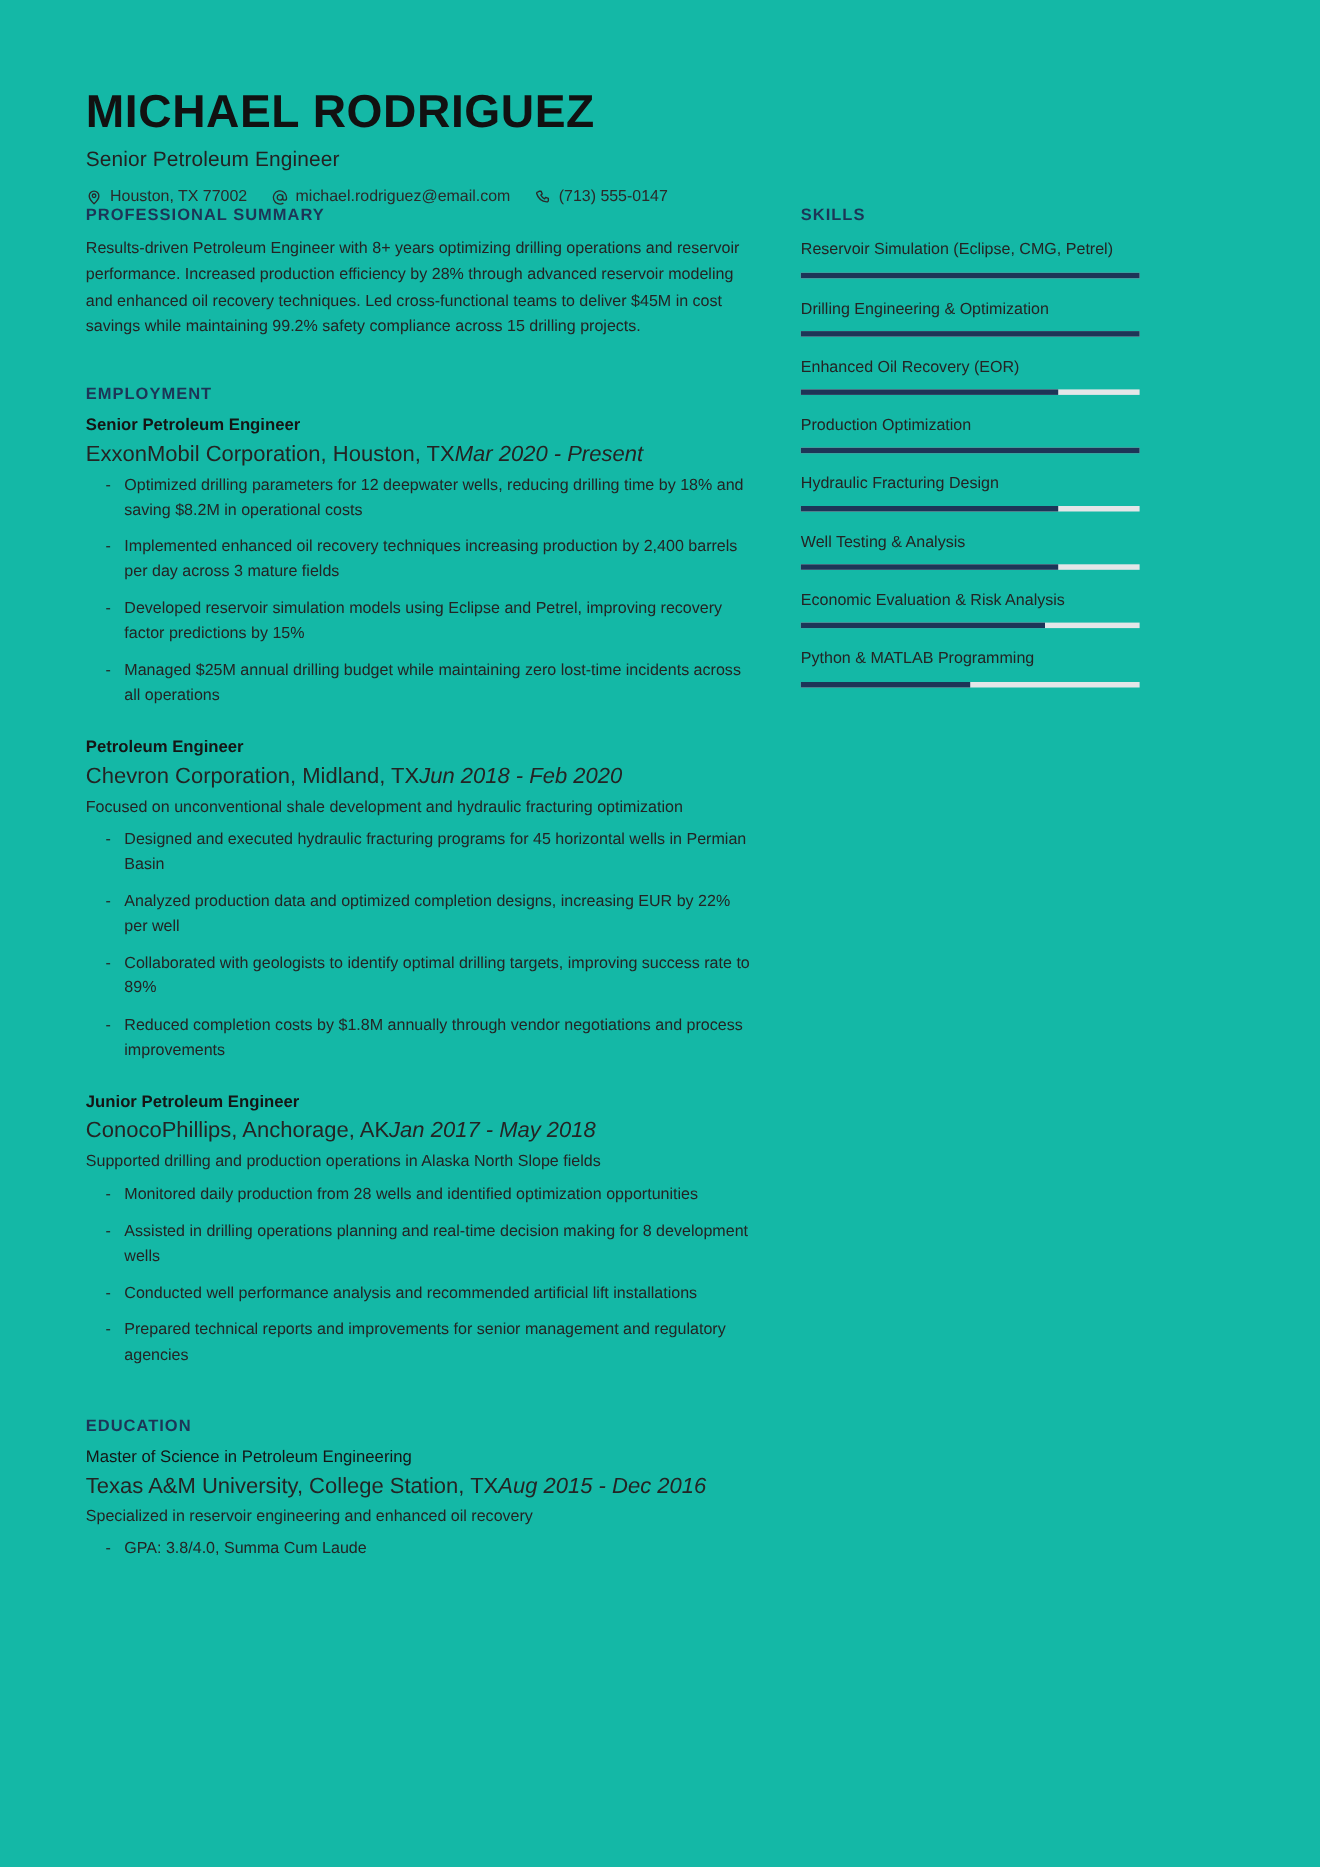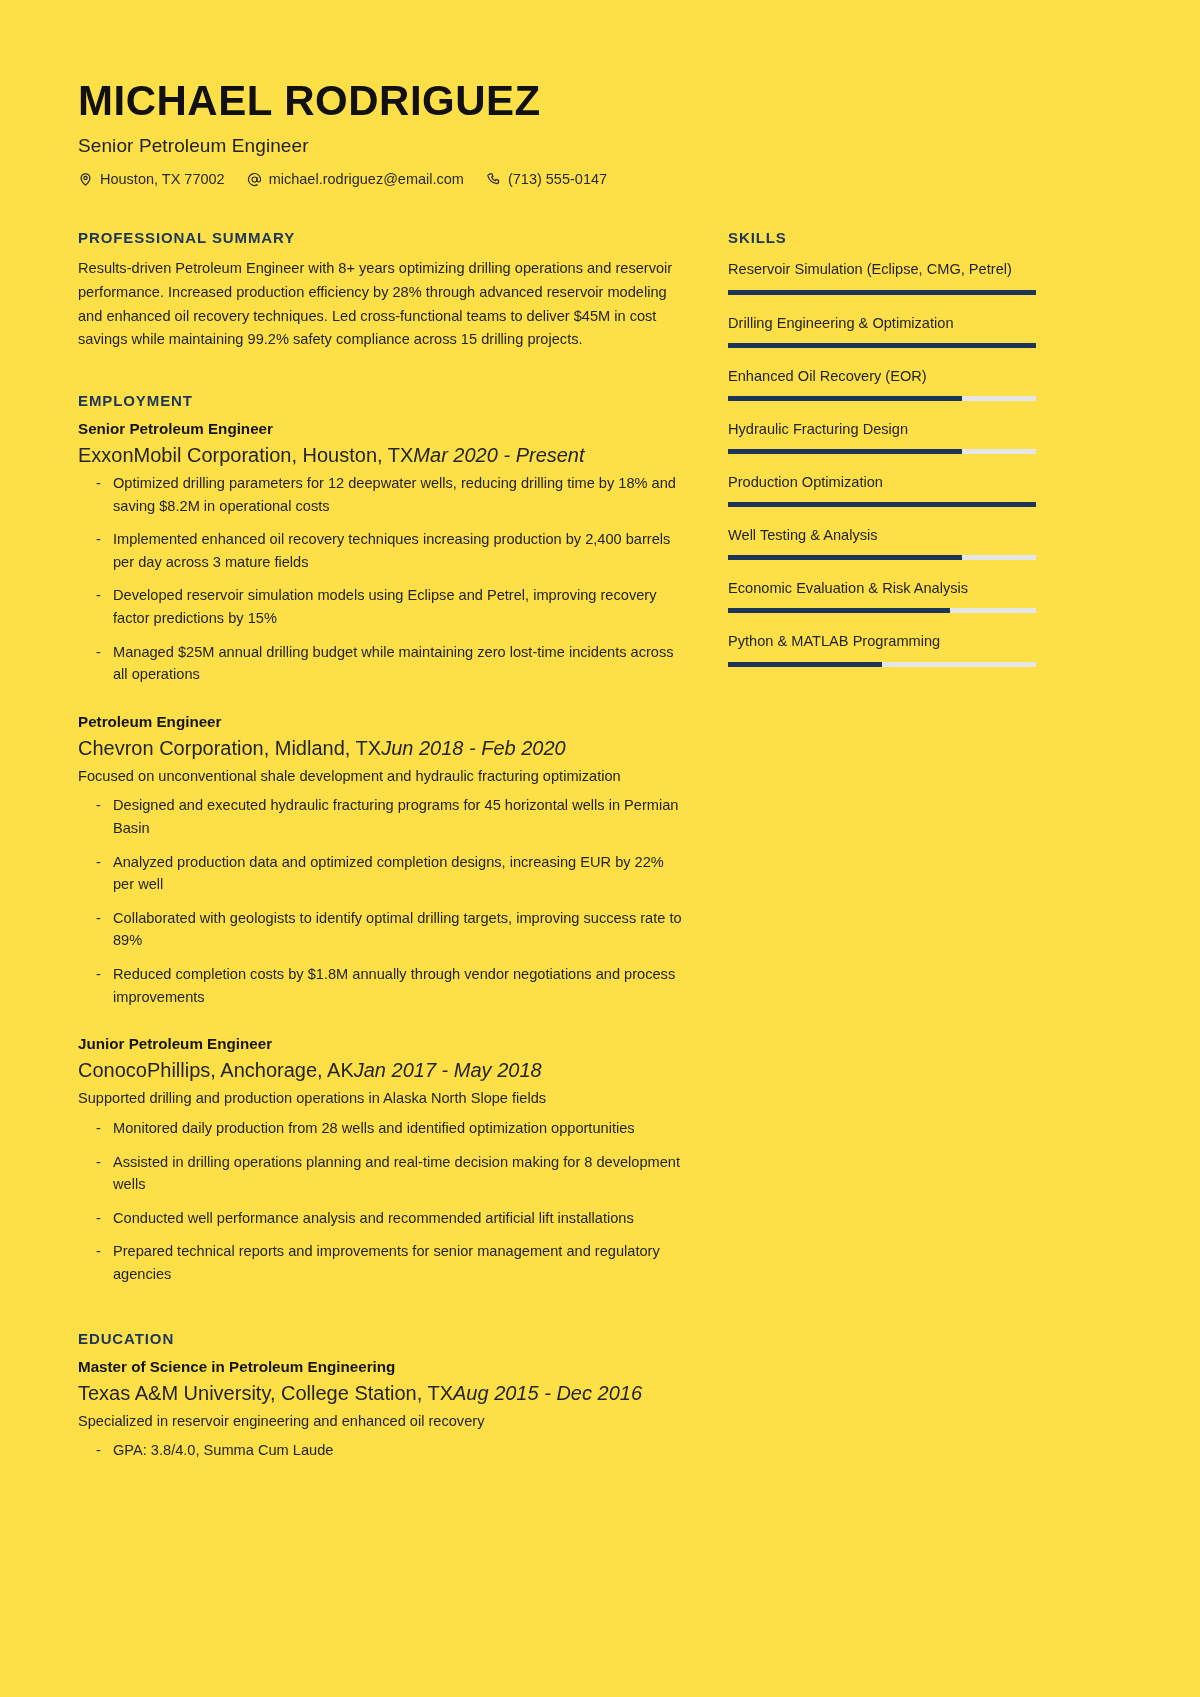--- a/index.html
+++ b/index.html
@@ -11,21 +11,21 @@
     width: 1200px;
     height: 1697px;
     font-family: "Liberation Sans", sans-serif;
     color: #1a1a1a;
     -webkit-font-smoothing: antialiased;
   }
   .page {
     position: relative;
     width: 1200px;
     height: 1697px;
-    background: #fde047;
+    background: #14b8a6;
     box-sizing: border-box;
     padding: 78px 78px 0 78px;
   }
 
   
   .header { margin-bottom: 0; }
   .name {
     font-size: 42px;
     font-weight: 700;
     letter-spacing: 0.5px;
@@ -52,21 +52,20 @@
     align-items: center;
     gap: 7px;
     white-space: nowrap;
   }
   .contact-item svg { display: block; flex: none; }
 
   
   .body-grid {
     display: flex;
     align-items: flex-start;
-    margin-top: 42px;
     gap: 0;
   }
   .col-main {
     width: 608px;
     flex: none;
   }
   .col-gap { width: 42px; flex: none; }
   .col-side {
     width: 308px;
     flex: none;
@@ -134,21 +133,21 @@
   .bullet-mark {
     flex: none;
     width: 17px;
     color: #242424;
   }
   .bullet-text { flex: 1; }
 
   
   .edu-degree {
     font-size: 15.2px;
-    font-weight: 700;
+    font-weight: 400;
     color: #151515;
     margin: 0 0 7px 0;
   }
 
   
   .skill { margin-bottom: 0; }
   .skill-name {
     font-size: 14.6px;
     line-height: 1.45;
     color: #242424;
@@ -345,30 +344,30 @@
         </div>
 
         <div class="skill">
           <div class="skill-name">Enhanced Oil Recovery (EOR)</div>
           <div class="skill-track">
             <div class="skill-fill" style="width: 76%;"></div>
           </div>
         </div>
 
         <div class="skill">
+          <div class="skill-name">Production Optimization</div>
+          <div class="skill-track">
+            <div class="skill-fill" style="width: 100%;"></div>
+          </div>
+        </div>
+
+        <div class="skill">
           <div class="skill-name">Hydraulic Fracturing Design</div>
           <div class="skill-track">
             <div class="skill-fill" style="width: 76%;"></div>
-          </div>
-        </div>
-
-        <div class="skill">
-          <div class="skill-name">Production Optimization</div>
-          <div class="skill-track">
-            <div class="skill-fill" style="width: 100%;"></div>
           </div>
         </div>
 
         <div class="skill">
           <div class="skill-name">Well Testing &amp; Analysis</div>
           <div class="skill-track">
             <div class="skill-fill" style="width: 76%;"></div>
           </div>
         </div>
 

